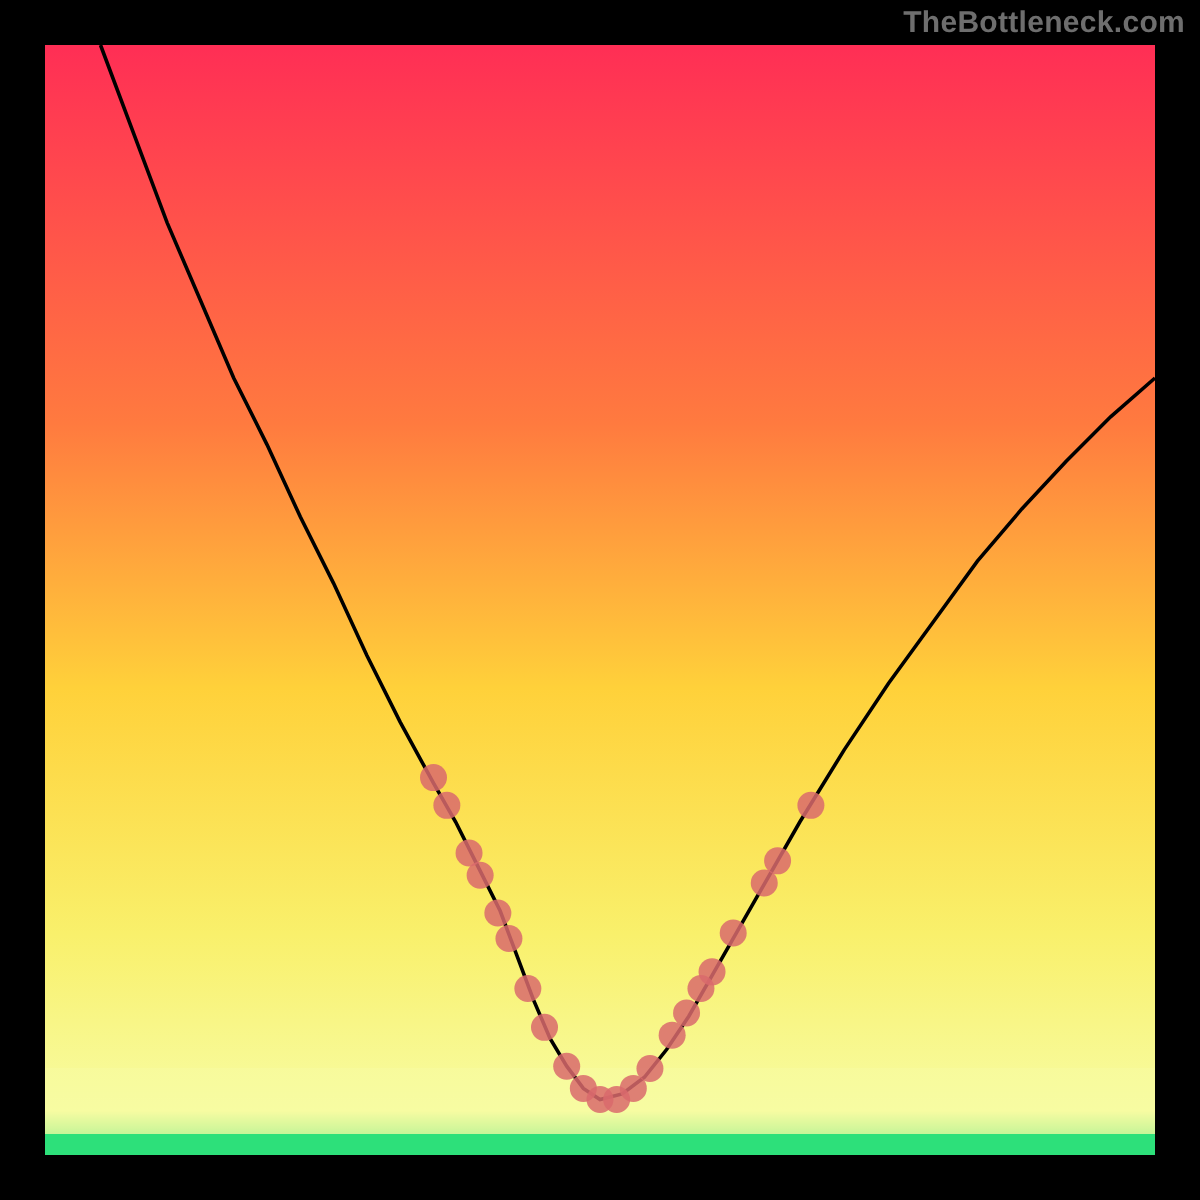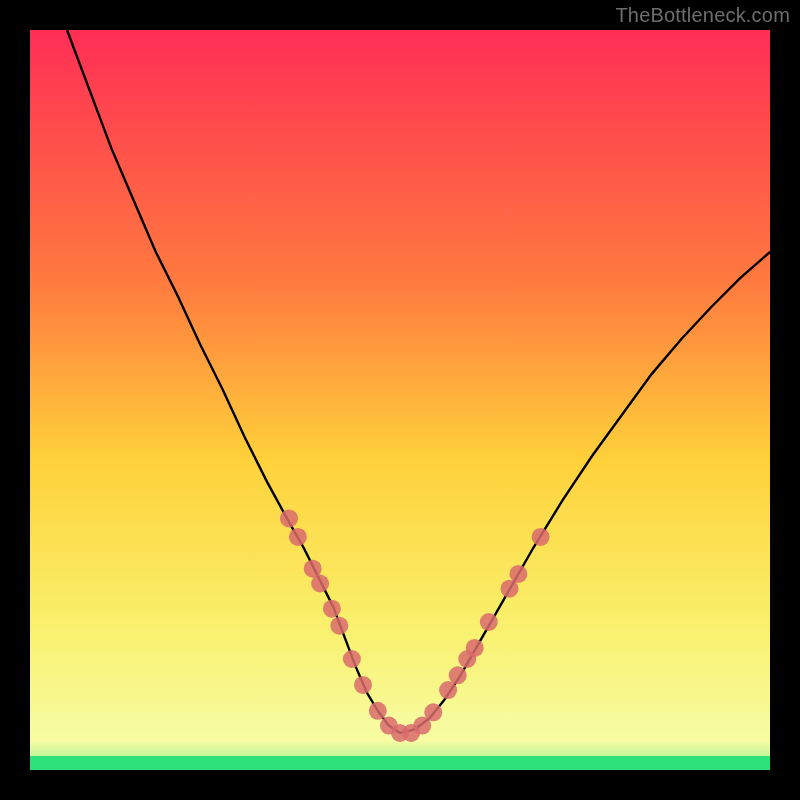--- a/index.html
+++ b/index.html
@@ -15,21 +15,21 @@
     position: relative;
     width: 800px;
     height: 800px;
   }
   .watermark {
     position: absolute;
     top: 4px;
     right: 10px;
     color: #6e6e6e;
     font-size: 20px;
-    font-weight: 400;
+    font-weight: 700;
     letter-spacing: 0.2px;
     z-index: 10;
   }
   svg {
     display: block;
   }
 </style>
 </head>
 <body>
 

